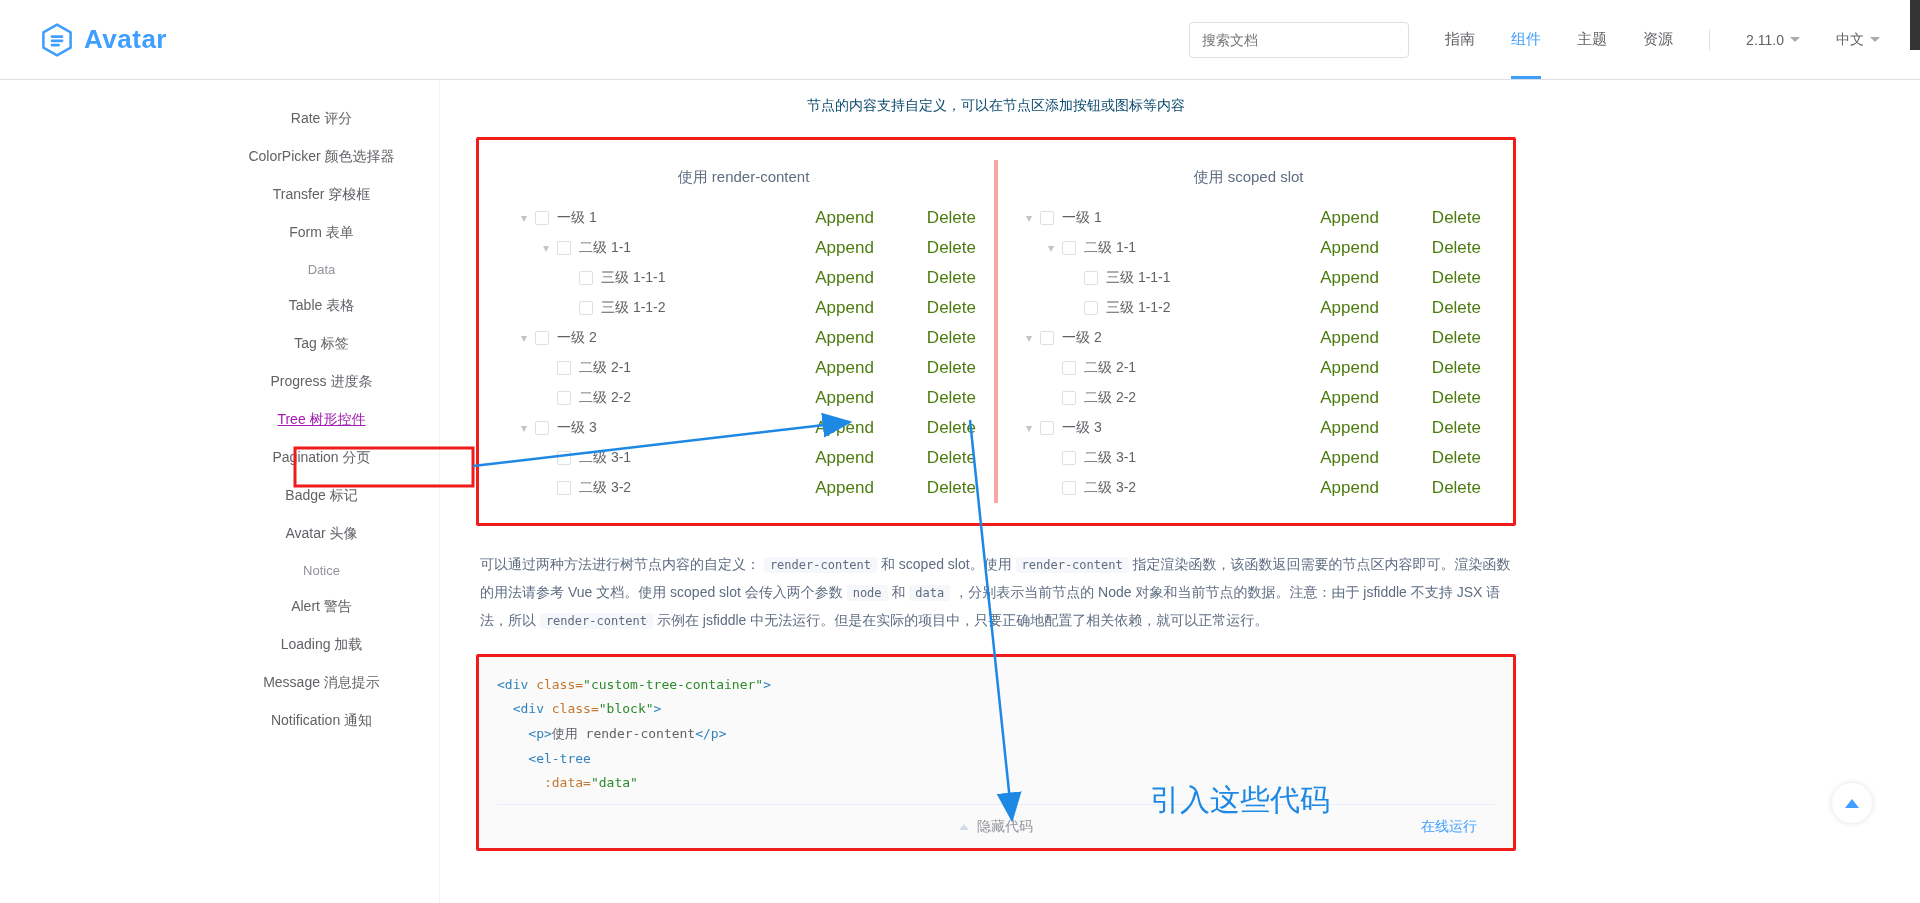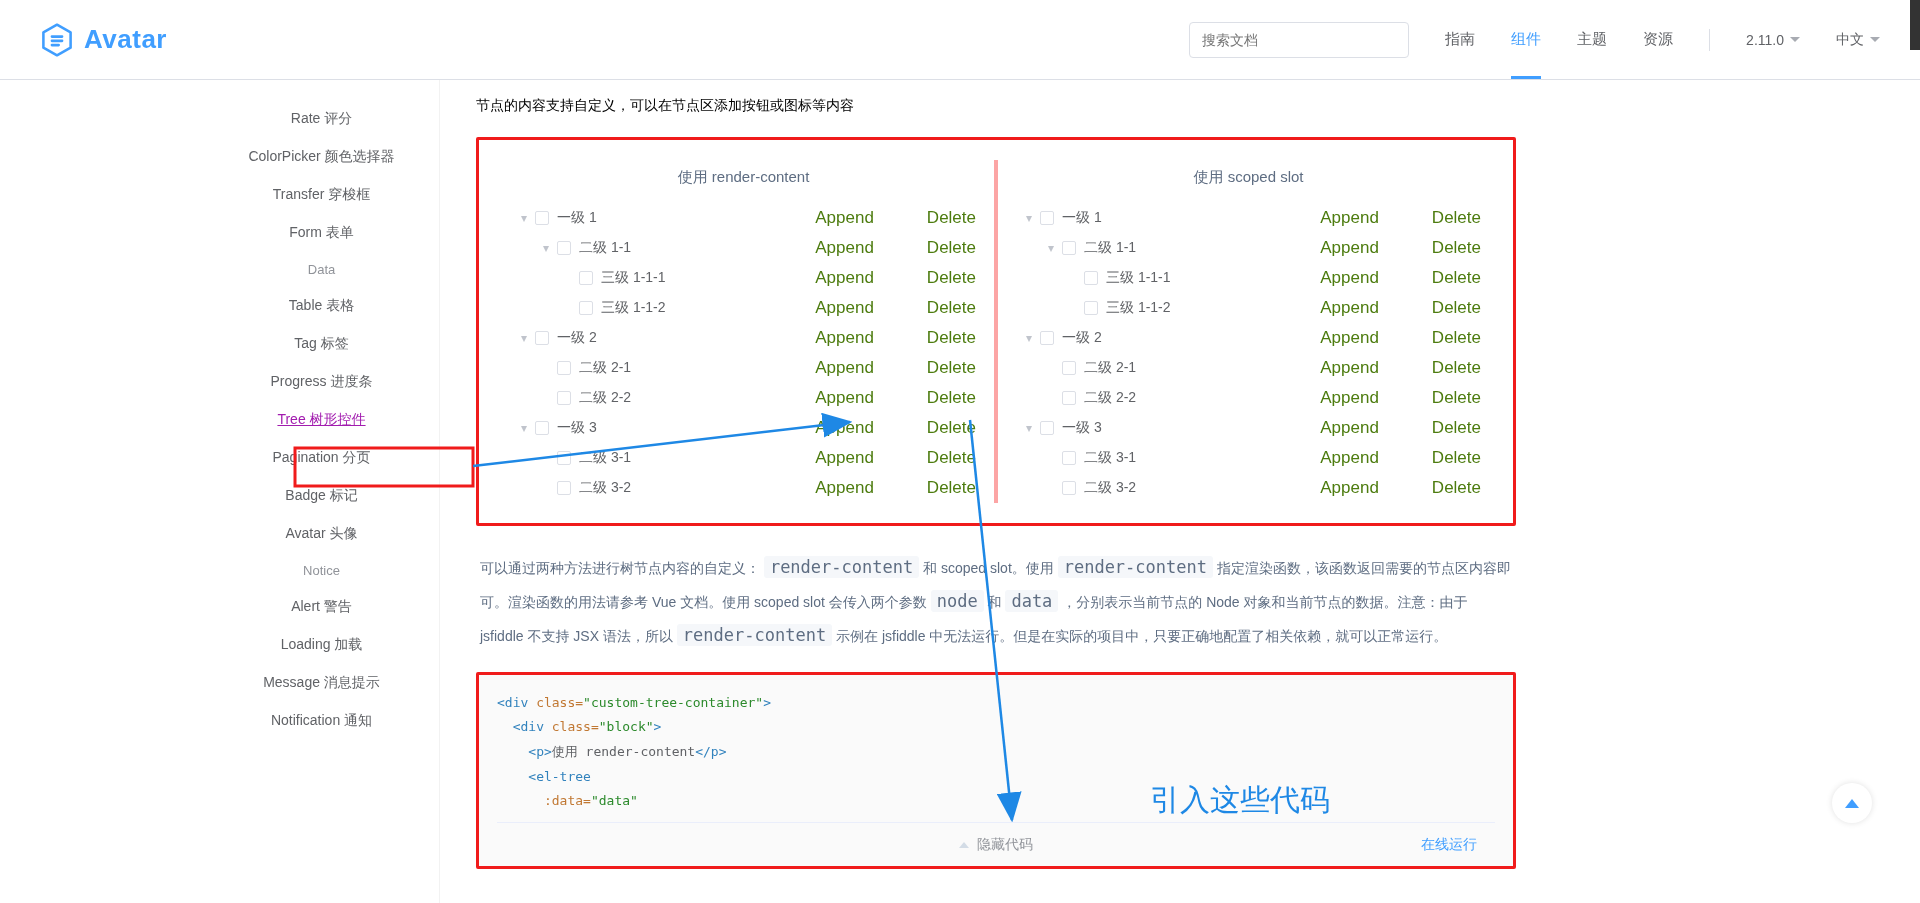--- a/index.html
+++ b/index.html
@@ -19,39 +19,39 @@
   .caret-down { display: inline-block; width: 0; height: 0; border-left: 5px solid transparent; border-right: 5px solid transparent; border-top: 5px solid #a8abb2; }
 
   
   .page { display: flex; max-width: 1560px; margin: 0 auto; }
   .sidebar { width: 260px; padding: 20px 0 40px 24px; border-right: 1px solid #f2f2f2; }
   .sidebar .item, .sidebar .cat { display: block; padding: 10px 0; color: #606266; text-decoration: none; font-size: 14px; cursor: pointer; text-align: center; }
   .sidebar .item.active { color: #a21caf; text-decoration: underline; }
   .sidebar .cat { color: #909399; font-size: 13px; cursor: default; }
 
   .content { flex: 1; padding: 0 24px 140px 36px; max-width: 1100px; }
-  .intro { color: #000000; line-height: 1.9; margin: 12px 0 18px; }
+  .intro { color: #0c4a6e; line-height: 1.9; margin: 12px 0 18px; text-align: center; }
 
   
   .demo-frame { border: 3px solid #f01b1b; border-radius: 2px; padding: 20px 14px; display: flex; gap: 0; position: relative; background: #fff; }
   .demo-half { flex: 1; padding: 0 18px; }
   .demo-half + .demo-half { border-left: 4px solid #fca5a5; }
   .demo-title { text-align: center; color: #5e6d82; font-size: 15px; padding: 8px 0 16px; }
 
   
   .tree-row { display: flex; align-items: center; height: 30px; font-size: 14px; }
   .tree-row .toggle { width: 14px; height: 14px; display: flex; align-items: center; justify-content: center; margin-right: 4px; color: #c0c4cc; font-size: 12px; }
   .tree-row .chk { width: 14px; height: 14px; border: 1px solid #dcdfe6; border-radius: 2px; background: #fff; margin: 0 8px 0 0; display: inline-block; }
   .tree-row .label { flex: 1; color: #606266; }
   .tree-row .actions { display: flex; gap: 14px; }
   .tree-row .act { color: #4d7c0f; font-size: 17px; cursor: pointer; margin-left: 39px; }
 
   
   .desc { color: #5e6d82; line-height: 2; margin: 24px 4px 20px; }
-  .inline-code { background: #f5f7fa; color: #5e6d82; padding: 1px 6px; border-radius: 3px; font-family: Menlo, Monaco, Consolas, monospace; font-size: 17px; }
+  .inline-code { background: #f5f7fa; color: #5e6d82; padding: 1px 6px; border-radius: 3px; font-family: Menlo, Monaco, Consolas, monospace; font-size: 12px; }
 
   
   .code-frame { border: 3px solid #f01b1b; border-radius: 2px; background: #fafafa; padding: 16px 18px 0; position: relative; }
   pre.code { margin: 0 0 8px 0; white-space: pre; font-family: Menlo, Monaco, Consolas, monospace; font-size: 13px; line-height: 1.9; color: #606266; }
   .token-tag { color: #3182bd; }
   .token-attr { color: #c17833; }
   .token-str { color: #2c8a2c; }
 
   .code-toolbar { display: flex; align-items: center; justify-content: center; height: 44px; position: relative; border-top: 1px solid #eaeefb; color: #909399; font-size: 14px; cursor: pointer; }
   .code-toolbar .run { position: absolute; right: 18px; color: #409eff; font-size: 14px; }

